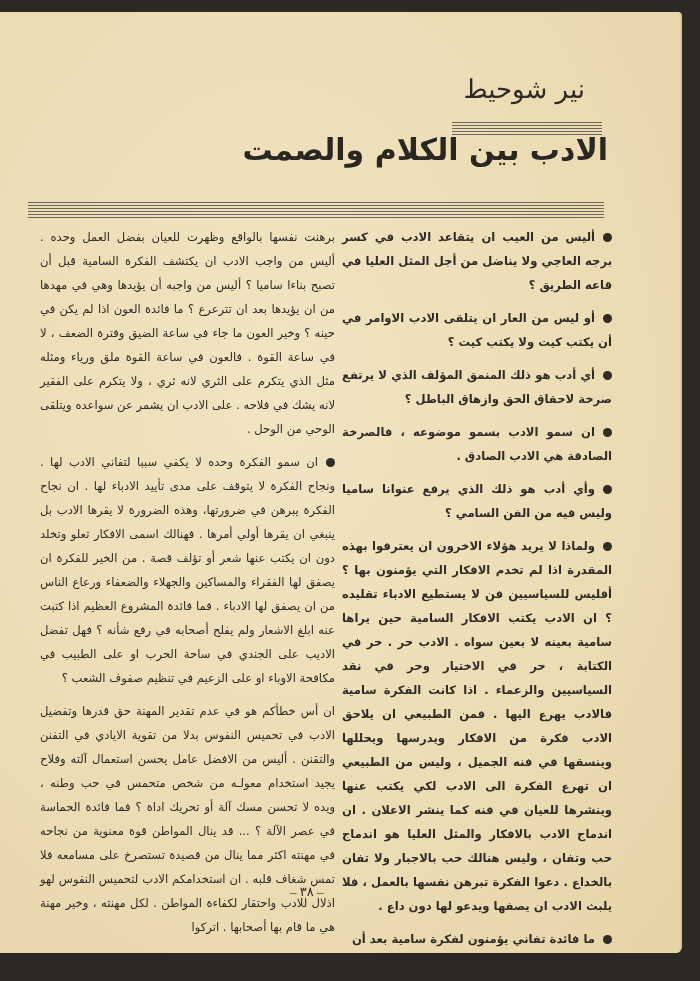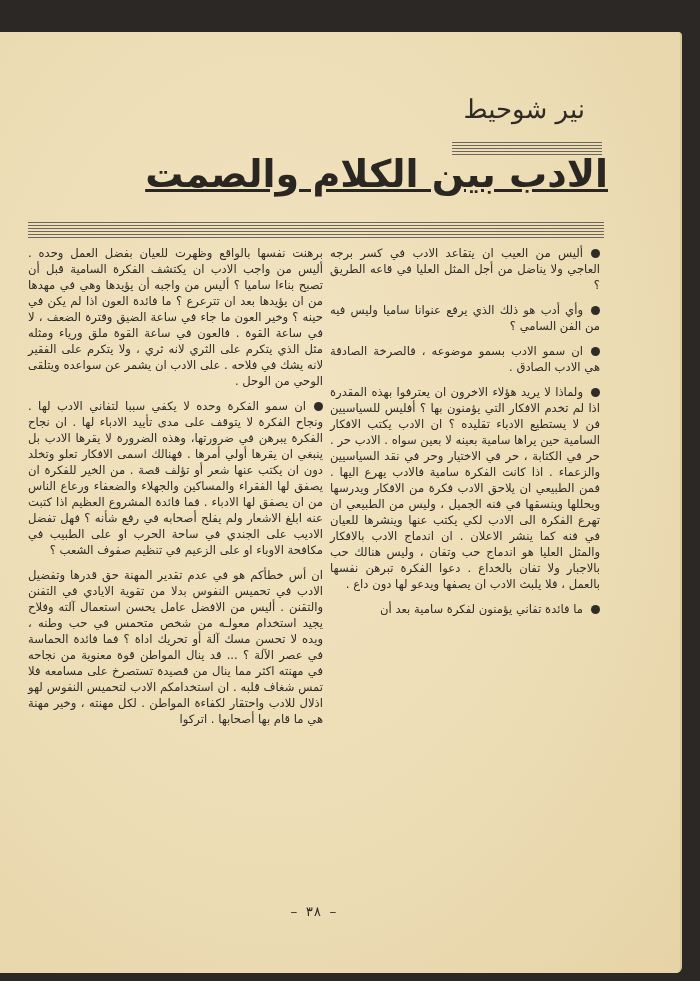--- a/index.html
+++ b/index.html
@@ -3,79 +3,80 @@
 <meta charset="utf-8">
 <style>
   html, body { margin:0; padding:0; }
   body {
     width:700px; height:981px; overflow:hidden;
     background:#2b2826;
     position:relative;
     font-family: "DejaVu Sans", sans-serif;
   }
   .page {
-    position:absolute; left:0; top:32px; width:680px; height:941px;
+    position:absolute; left:0; top:12px; width:680px; height:941px;
     background:#eedfb9;
     background-image: radial-gradient(ellipse at 40% 40%, #f2e4c2 0%, #ecdcb4 60%, #e6d3a7 100%);
     border-right:2px solid #d8c59a;
     border-bottom-right-radius:6px;
     border-top-right-radius:4px;
   }
   .author {
     position:absolute; right:95px; top:62px;
     font-size:26px; color:#2e2a25; direction:rtl;
     font-family:"DejaVu Serif", serif;
   }
   .rule-small {
     position:absolute; left:452px; top:110px; width:150px; height:14px;
     background: repeating-linear-gradient(#6d665c 0 1px, transparent 1px 3px);
   }
   .title {
     position:absolute; left:55px; right:72px; top:120px;
     text-align:right; direction:rtl;
-    font-size:38px; font-weight:bold; color:#2a2621;
+    font-size:30px; font-weight:bold; color:#2a2621;
     letter-spacing:6px;
     font-family:"DejaVu Sans", sans-serif;
-    text-decoration:underline;
   }
   .rule-wide {
     position:absolute; left:28px; top:190px; width:576px; height:16px;
     background: repeating-linear-gradient(#6d665c 0 1px, transparent 1px 3px);
   }
   .col {
     position:absolute; top:213px; direction:rtl; text-align:justify;
     font-family:"DejaVu Sans", sans-serif;
-    font-size:11.6px; line-height:16px; color:#2f2b26;
+    font-size:11.6px; line-height:24px; color:#2f2b26;margin-left:12px;
   }
-  .col-right { left:330px; width:270px; }
+  .col-right { left:330px; width:270px;font-weight:bold; }
   .col-left  { left:28px;  width:295px; }
   .para { margin:0 0 9px 0; }
   .bullet {
     display:inline-block; width:9px; height:9px; border-radius:50%;
     background:#2f2b26; margin-left:8px; vertical-align:middle;
   }
   .page-num {
     position:absolute; left:290px; top:872px;
     font-size:13px; color:#2f2b26; letter-spacing:2px;
-    font-family:Liberation Mono, monospace;
+    font-family:Liberation Serif, serif;
   }
 </style>
 </head>
 <body>
 
 <div class="page">
   <div class="author">نير شوحيط</div>
   <div class="rule-small"></div>
   <div class="title">الادب بين الكلام والصمت</div>
   <div class="rule-wide"></div>
 
   <div class="col col-right">
     <p class="para"><span class="bullet"></span><span>أليس من العيب ان يتقاعد الادب في كسر برجه العاجي ولا يناضل من أجل المثل العليا في قاعه الطريق ؟</span></p>
+    <p class="para"><span class="bullet"></span><span>أو ليس من العار ان يتلقى الادب الاوامر في أن يكتب كيت ولا يكتب كيت ؟</span></p>
+    <p class="para"><span class="bullet"></span><span>أي أدب هو ذلك المنمق المؤلف الذي لا يرتفع صرخة لاحقاق الحق وازهاق الباطل ؟</span></p>
+    <p class="para"><span class="bullet"></span><span>ان سمو الادب بسمو موضوعه ، فالصرخة الصادقة هي الادب الصادق .</span></p>
     <p class="para"><span class="bullet"></span><span>وأي أدب هو ذلك الذي يرفع عنوانا ساميا وليس فيه من الفن السامي ؟</span></p>
-    <p class="para"><span class="bullet"></span><span>ان سمو الادب بسمو موضوعه ، فالصرخة الصادقة هي الادب الصادق .</span></p>
     <p class="para"><span class="bullet"></span><span>ولماذا لا يريد هؤلاء الاخرون ان يعترفوا بهذه المقدرة اذا لم تخدم الافكار التي يؤمنون بها ؟ أفليس للسياسيين فن لا يستطيع الادباء تقليده ؟ ان الادب يكتب الافكار السامية حين يراها سامية بعينه لا بعين سواه . الادب حر . حر في الكتابة ، حر في الاختيار وحر في نقد السياسيين والزعماء . اذا كانت الفكرة سامية فالادب يهرع اليها . فمن الطبيعي ان يلاحق الادب فكرة من الافكار ويدرسها ويحللها وينسقها في فنه الجميل ، وليس من الطبيعي ان تهرع الفكرة الى الادب لكي يكتب عنها وينشرها للعيان في فنه كما ينشر الاعلان . ان اندماج الادب بالافكار والمثل العليا هو اندماج حب وتفان ، وليس هنالك حب بالاجبار ولا تفان بالخداع . دعوا الفكرة تبرهن نفسها بالعمل ، فلا يلبث الادب ان يصفها ويدعو لها دون داع .</span></p>
     <p class="para"><span class="bullet"></span><span>ما فائدة تفاني يؤمنون لفكرة سامية بعد أن</span></p>
   </div>
 
   <div class="col col-left">
     <p class="para"><span>برهنت نفسها بالواقع وظهرت للعيان بفضل العمل وحده . أليس من واجب الادب ان يكتشف الفكرة السامية قبل أن تصبح بناءا ساميا ؟ أليس من واجبه أن يؤيدها وهي في مهدها من ان يؤيدها بعد ان تترعرع ؟ ما فائدة العون اذا لم يكن في حينه ؟ وخير العون ما جاء في ساعة الضيق وفترة الضعف ، لا في ساعة القوة . فالعون في ساعة القوة ملق ورياء ومثله مثل الذي يتكرم على الثري لانه ثري ، ولا يتكرم على الفقير لانه يشك في فلاحه . على الادب ان يشمر عن سواعده ويتلقى الوحي من الوحل .</span></p>
     <p class="para"><span class="bullet"></span><span>ان سمو الفكرة وحده لا يكفي سببا لتفاني الادب لها . ونجاح الفكرة لا يتوقف على مدى تأييد الادباء لها . ان نجاح الفكرة يبرهن في ضرورتها، وهذه الضرورة لا يقرها الادب بل ينبغي ان يقرها أولي أمرها . فهنالك اسمى الافكار تعلو وتخلد دون ان يكتب عنها شعر أو تؤلف قصة . من الخير للفكرة ان يصفق لها الفقراء والمساكين والجهلاء والضعفاء ورعاع الناس من ان يصفق لها الادباء . فما فائدة المشروع العظيم اذا كتبت عنه ابلغ الاشعار ولم يفلح أصحابه في رفع شأنه ؟ فهل تفضل الاديب على الجندي في ساحة الحرب او على الطبيب في مكافحة الاوباء او على الزعيم في تنظيم صفوف الشعب ؟</span></p>
     <p class="para"><span>ان أس خطأكم هو في عدم تقدير المهنة حق قدرها وتفضيل الادب في تحميس النفوس بدلا من تقوية الايادي في التفنن والتقنن . أليس من الافضل عامل يحسن استعمال آلته وفلاح يجيد استخدام معولـه من شخص متحمس في حب وطنه ، ويده لا تحسن مسك آلة أو تحريك اداة ؟ فما فائدة الحماسة في عصر الآلة ؟ ... قد ينال المواطن قوة معنوية من نجاحه في مهنته اكثر مما ينال من قصيدة تستصرخ على مسامعه فلا تمس شغاف قلبه . ان استخدامكم الادب لتحميس النفوس لهو اذلال للادب واحتقار لكفاءة المواطن . لكل مهنته ، وخير مهنة هي ما قام بها أصحابها . اتركوا</span></p>
   </div>
 

